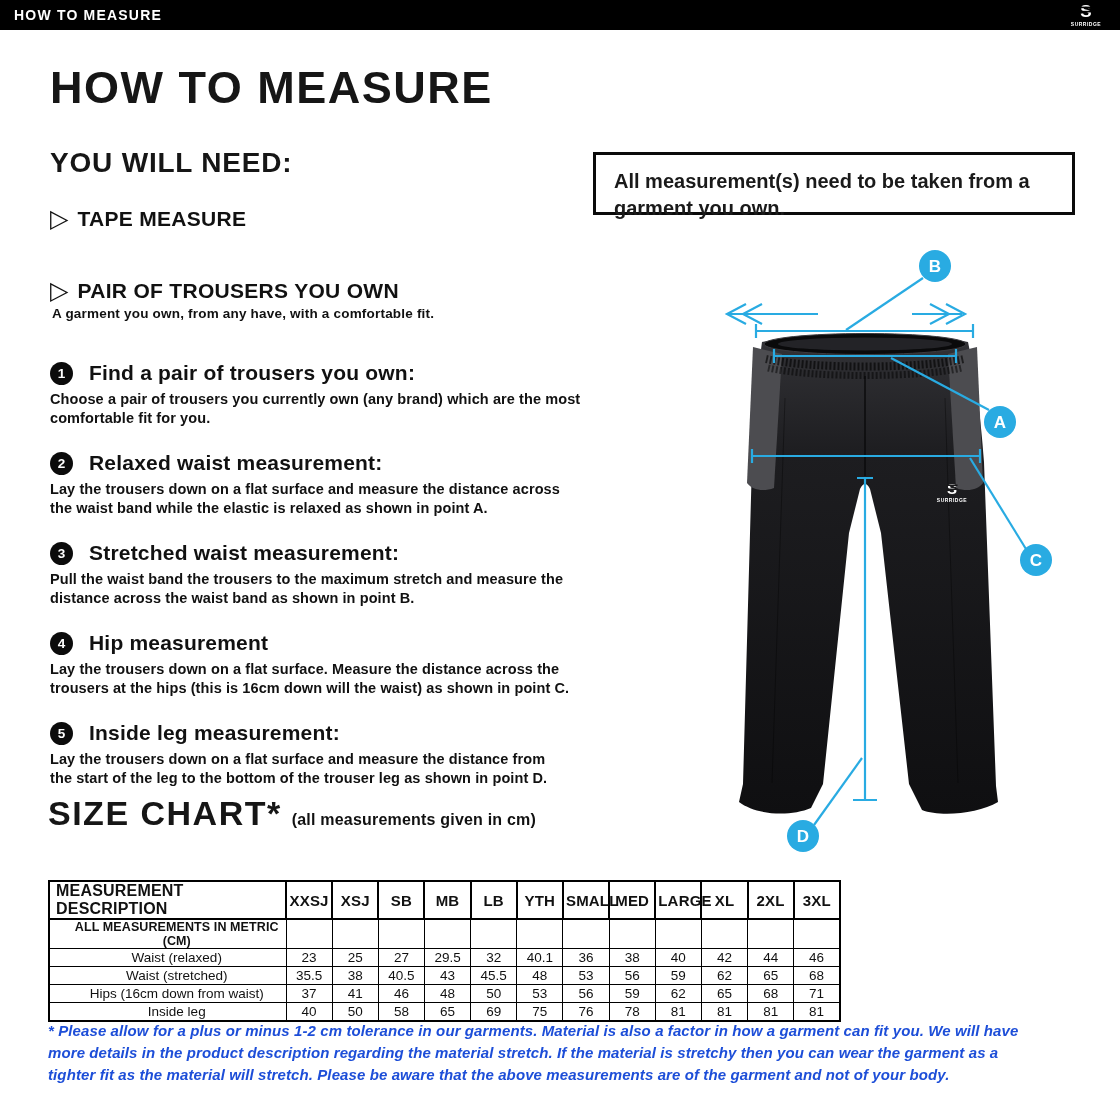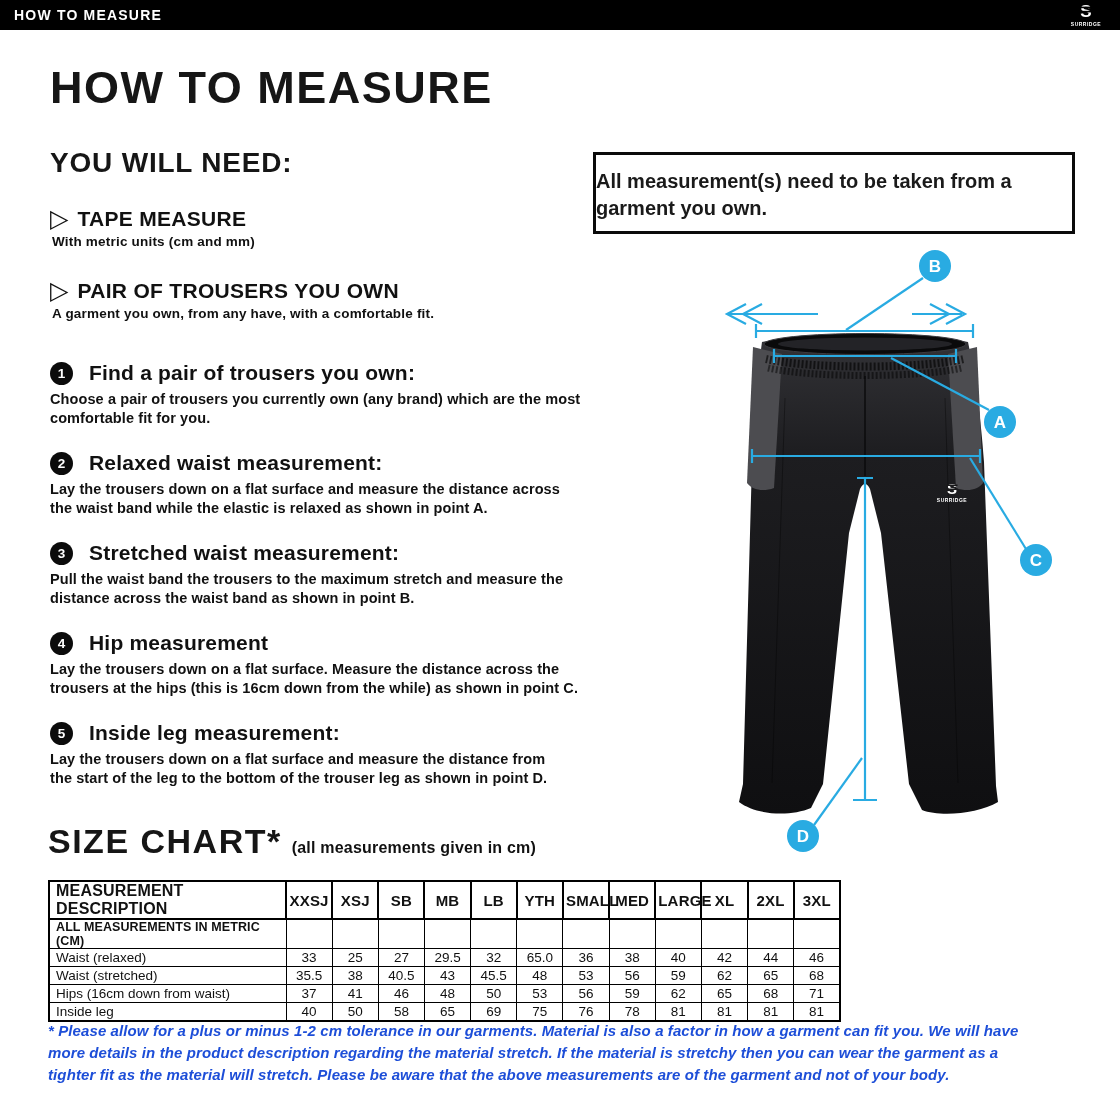--- a/index.html
+++ b/index.html
@@ -25,36 +25,36 @@
 
   
   .steps { position:absolute; left:50px; top:361px; width:600px; }
   .step { height:90px; }
   .step-head { display:flex; align-items:center; gap:8px; }
   .step-badge { width:23px; height:23px; border-radius:50%; background:#0b0b0b; color:#fff; font-size:13.5px; font-weight:bold; display:flex; align-items:center; justify-content:center; flex:0 0 23px; }
   .step-title { font-size:21px; font-weight:bold; letter-spacing:0.2px;margin-left:8px; }
   .step-desc { margin-top:5px; font-size:14.5px; font-weight:bold; line-height:18.5px; white-space:pre-line; letter-spacing:0.1px; }
 
   
-  .notice-box { position:absolute; left:593px; top:152px; width:482px; height:82px; border:3px solid #0a0a0a; background:#fff; padding:13px 0; }
+  .notice-box { position:absolute; left:593px; top:152px; width:482px; height:63px; border:3px solid #0a0a0a; background:#fff; padding:13px 18px; }
   .notice-text { font-size:20px; font-weight:bold; line-height:27px; white-space:pre-line; color:#1a1a1a; }
 
   
   .diagram { position:absolute; left:690px; top:238px; width:400px; height:625px; }
 
   
-  .size-chart-heading { position:absolute; left:48px; top:822px; display:flex; align-items:baseline; gap:10px; }
+  .size-chart-heading { position:absolute; left:48px; top:794px; display:flex; align-items:baseline; gap:10px; }
   .size-chart-title { font-size:34px; font-weight:bold; letter-spacing:1.5px; color:#161616; }
   .size-chart-sub { font-size:16px; font-weight:bold; letter-spacing:0.2px; }
 
   table.size-chart { position:absolute; left:48px; top:880px; border-collapse:collapse; border:2px solid #000; table-layout:fixed; width:793px; background:#fff; }
   table.size-chart th { border:2px solid #000; font-size:15px; font-weight:bold; height:27px; text-align:center; padding:0 2px; letter-spacing:0.2px; }
   table.size-chart th.desc { width:237px; text-align:left; padding-left:6px; font-size:16px; }
   table.size-chart td { border:1px solid #000; font-size:13.5px; text-align:center; height:18px; padding:0 2px; }
-  table.size-chart td.desc { text-align:left; padding-left:6px; font-size:13.5px; }
+  table.size-chart td.desc { text-align:center; padding-left:20px; font-size:13.5px; }
   table.size-chart td.note { font-weight:bold; font-size:12.5px; letter-spacing:0.1px; height:19px; }
 
   
   .footnote { position:absolute; left:48px; top:1020px; width:1040px; font-size:15px; font-weight:bold; font-style:italic; line-height:22px; white-space:pre-line; color:#1d4ed8; letter-spacing:0.1px; }
 </style>
 </head>
 <body>
 
 <div id="canvas">
 
@@ -69,21 +69,20 @@
   </div>
 
   <h1 class="main-title">HOW TO MEASURE</h1>
   <h2 class="need-heading">YOU WILL NEED:</h2>
 
   <div class="need-item first">
     <div class="need-title-row">
       <span class="need-bullet">▷</span>
       <span class="need-title">TAPE MEASURE</span>
     </div>
-    <div class="need-desc">With metric units (cm and mm)</div>
   </div>
   <div class="need-item second">
     <div class="need-title-row">
       <span class="need-bullet">▷</span>
       <span class="need-title">PAIR OF TROUSERS YOU OWN</span>
     </div>
     <div class="need-desc">A garment you own, from any have, with a comfortable fit.</div>
   </div>
 
   <div class="notice-box">
@@ -115,21 +114,21 @@
       </div>
       <div class="step-desc">Pull the waist band the trousers to the maximum stretch and measure the
 distance across the waist band as shown in point B.</div>
     </div>
     <div class="step">
       <div class="step-head">
         <span class="step-badge">4</span>
         <span class="step-title">Hip measurement</span>
       </div>
       <div class="step-desc">Lay the trousers down on a flat surface. Measure the distance across the
-trousers at the hips (this is 16cm down from the while) as shown in point C.</div>
+trousers at the hips (this is 16cm down will the waist) as shown in point C.</div>
     </div>
     <div class="step">
       <div class="step-head">
         <span class="step-badge">5</span>
         <span class="step-title">Inside leg measurement:</span>
       </div>
       <div class="step-desc">Lay the trousers down on a flat surface and measure the distance from
 the start of the leg to the bottom of the trouser leg as shown in point D.</div>
     </div>
   </div>
@@ -229,26 +228,26 @@
           <td></td>
           <td></td>
           <td></td>
           <td></td>
           <td></td>
           <td></td>
           <td></td>
         </tr>
         <tr>
           <td class="desc">Waist (relaxed)</td>
-          <td>33</td>
+          <td>23</td>
           <td>25</td>
           <td>27</td>
           <td>29.5</td>
           <td>32</td>
-          <td>65.0</td>
+          <td>40.1</td>
           <td>36</td>
           <td>38</td>
           <td>40</td>
           <td>42</td>
           <td>44</td>
           <td>46</td>
         </tr>
         <tr>
           <td class="desc">Waist (stretched)</td>
           <td>35.5</td>

